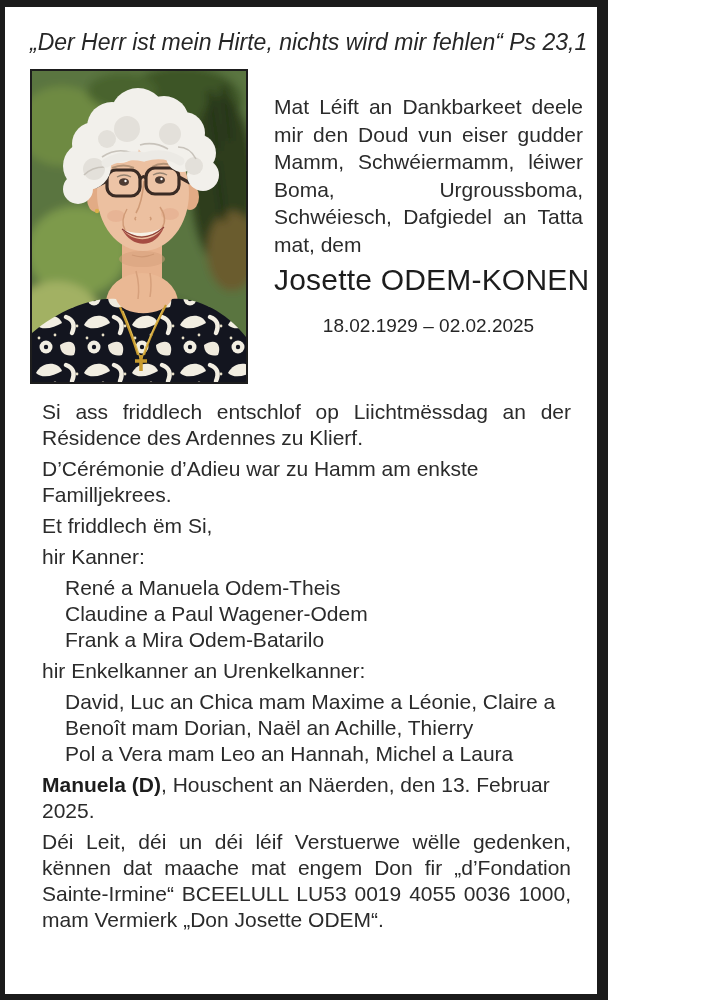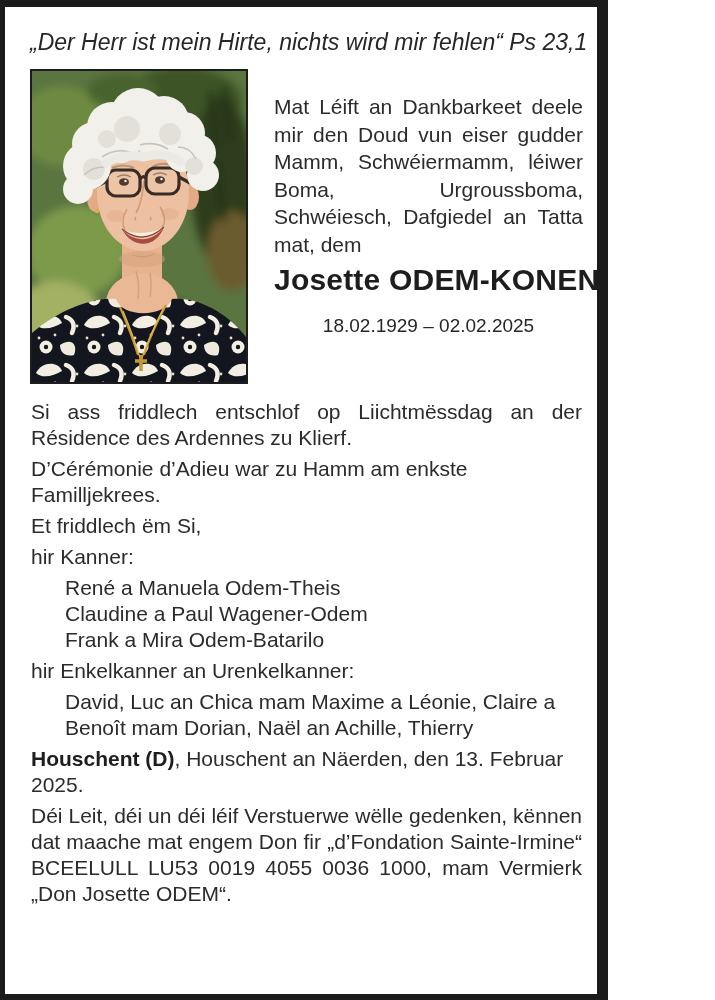--- a/index.html
+++ b/index.html
@@ -31,35 +31,35 @@
     overflow:hidden;
   }
   .photo-frame svg{display:block;}
   .right-col{flex:1;min-width:0;padding:24px 0 0 26px;}
   .intro{
     font-size:21px;line-height:27.5px;
     text-align:justify;text-align-last:left;
     margin:0;
   }
   .name{
-    font-size:30px;font-weight:bold;
+    font-size:30px;font-weight:normal;
     text-align:center;
     margin:5px 0 0;
     letter-spacing:.2px;
     color:#1d1d1d;
     white-space:nowrap;
   }
   .dates{
     font-size:19px;
     text-align:center;
     margin:18px 0 0;
     color:#262626;
   }
   .body{margin-top:15px;font-size:21px;line-height:26px;}
-  .body p{margin:0 1px 5px;}
+  .body p{margin:0 12px 5px;}
   .just{text-align:justify;text-align-last:left;}
   .listblock{margin:0 0 5px;padding-left:35px;}
   .listblock .li{margin:0;}
   .closing strong{font-weight:bold;color:#1d1d1d;}
   .donation{margin-bottom:0 !important;}
 </style>
 </head>
 <body>
 
 <div class="sheet">
@@ -181,20 +181,21 @@
     <p>hir Kanner:</p>
     <div class="listblock">
       <div class="li">René a Manuela Odem-Theis</div>
       <div class="li">Claudine a Paul Wagener-Odem</div>
       <div class="li">Frank a Mira Odem-Batarilo</div>
     </div>
 
     <p>hir Enkelkanner an Urenkelkanner:</p>
     <div class="listblock">
       <div class="li">David, Luc an Chica mam Maxime a Léonie, Claire a Benoît mam Dorian, Naël an Achille, Thierry</div>
-    </div>
-
-    <p class="closing"><strong>Houschent (D)</strong><span>, Houschent an Näerden, den 13. Februar 2025.</span></p>
+      <div class="li">Pol a Vera mam Leo an Hannah, Michel a Laura</div>
+    </div>
+
+    <p class="closing"><strong>Manuela (D)</strong><span>, Houschent an Näerden, den 13. Februar 2025.</span></p>
 
     <p class="just donation">Déi Leit, déi un déi léif Verstuerwe wëlle gedenken, kënnen dat maache mat engem Don fir „d’Fondation Sainte-Irmine“ BCEELULL LU53 0019 4055 0036 1000, mam Vermierk „Don Josette ODEM“.</p>
   </div>
 
 </div>
 
 </body></html>

